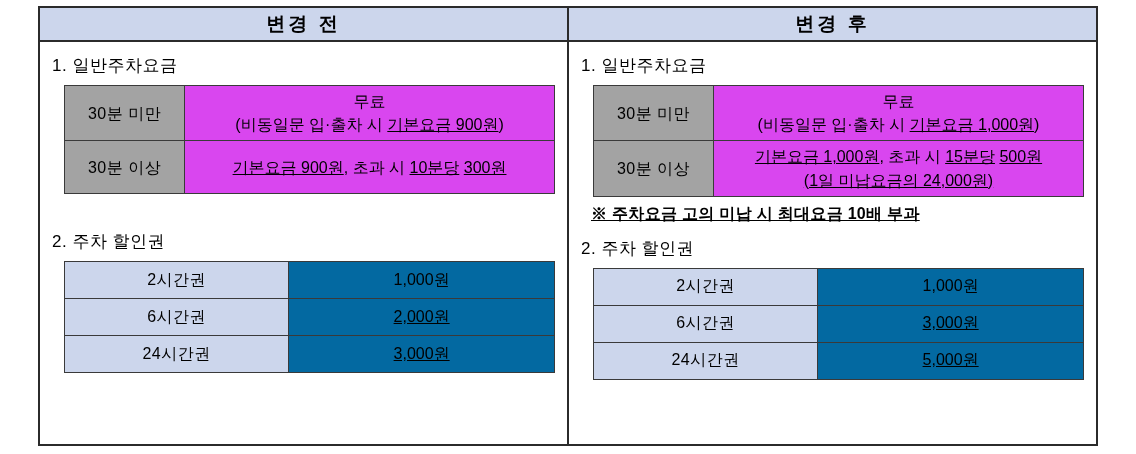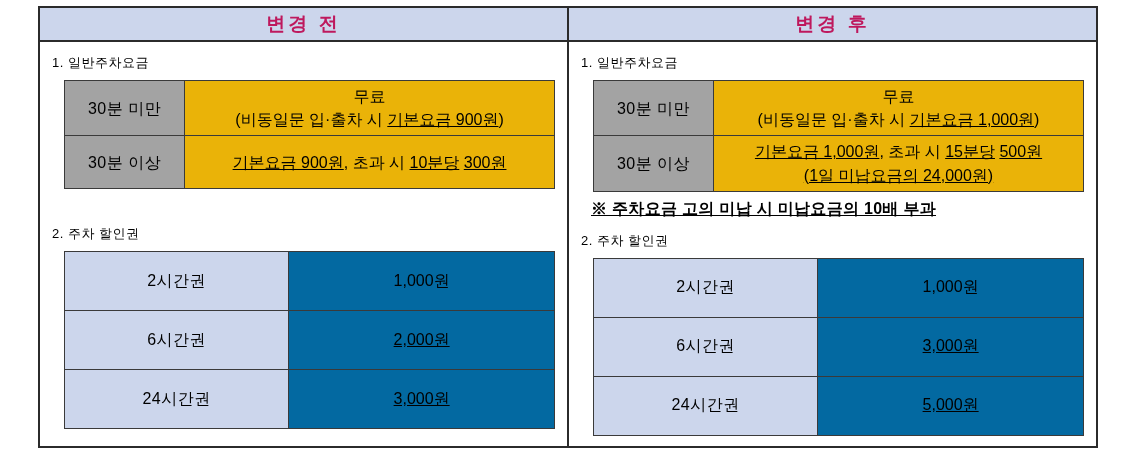--- a/index.html
+++ b/index.html
@@ -36,29 +36,29 @@
     vertical-align: top;
   }
   .col-head {
     background: #ccd6ec;
     text-align: center;
     font-size: 19px;
     font-weight: bold;
     letter-spacing: 3px;
     height: 32px;
     vertical-align: middle !important;
-    color: #be185d;
+    color: #000000;
   }
   .panel {
     padding: 10px 12px 10px 10px;
     height: 100%;
     box-sizing: border-box;
   }
   .section-title {
-    font-size: 13px;
+    font-size: 17px;
     letter-spacing: 0.5px;
     margin: 2px 0 8px 2px;
     white-space: nowrap;
   }
   .fee-table {
     border-collapse: collapse;
     table-layout: fixed;
     margin: 0 0 0 14px;
   }
   .fee-table td {
@@ -69,21 +69,21 @@
     padding: 4px 6px;
     line-height: 1.45;
   }
   .fee-table td.label {
     background: #a3a3a3;
     width: 108px;
     white-space: nowrap;
     letter-spacing: 0.5px;
   }
   .fee-table td.val {
-    background: #eab308;
+    background: #d946ef;
   }
   .u {
     text-decoration: underline;
     font-weight: normal;
   }
   .note {
     font-size: 16px;
     font-weight: bold;
     text-decoration: underline;
     margin: 7px 0 0 12px;
@@ -99,21 +99,21 @@
   .coupon-table {
     border-collapse: collapse;
     table-layout: fixed;
     margin: 0 0 0 14px;
   }
   .coupon-table td {
     border: 1px solid #3a3a3a;
     font-size: 16px;
     text-align: center;
     vertical-align: middle;
-    padding: 16px 6px;
+    padding: 5px 6px;
     height: 26px;
     margin-left: 33px;
   }
   .coupon-table td.label {
     background: #ccd6ec;
     width: 216px;
     letter-spacing: 0.5px;
   }
   .coupon-table td.val {
     background: #0369a1;
@@ -194,21 +194,21 @@
                 <tr>
                   <td class="label">30분 이상</td>
                   <td class="val">
                     <span class="line2"><span class="u">기본요금 1,000원</span><span>, 초과 시 </span><span class="u">15분당</span><span> </span><span class="u">500원</span></span>
                     <span class="line2 u">(1일 미납요금의 24,000원)</span>
                   </td>
                 </tr>
               </tbody>
             </table>
 
-            <div class="note">※ 주차요금 고의 미납 시 미납요금의 10배 부과</div>
+            <div class="note">※ 주차요금 고의 미납 시 최대요금 10배 부과</div>
 
             <div class="spacer-after"></div>
 
             <div class="section-title">2. 주차 할인권</div>
 
             <table class="coupon-table">
               <tbody>
                 <tr>
                   <td class="label">2시간권</td>
                   <td class="val">1,000원</td>

